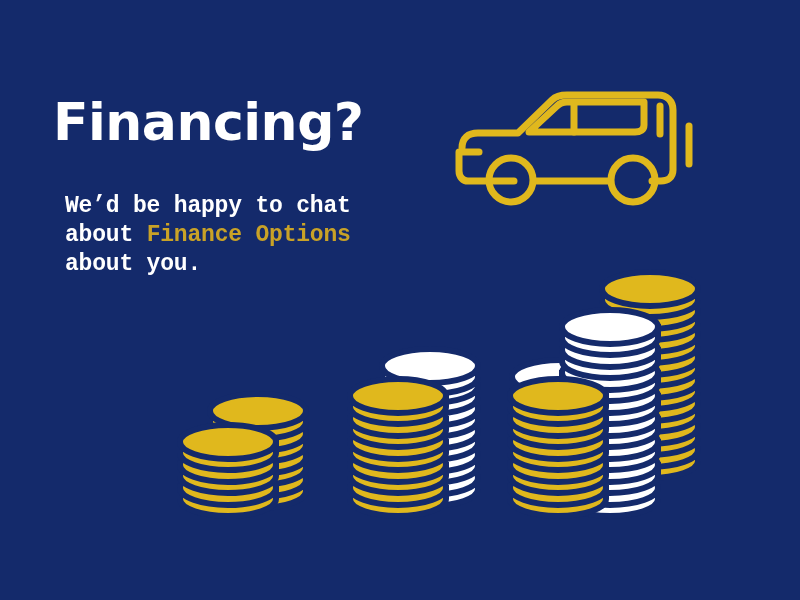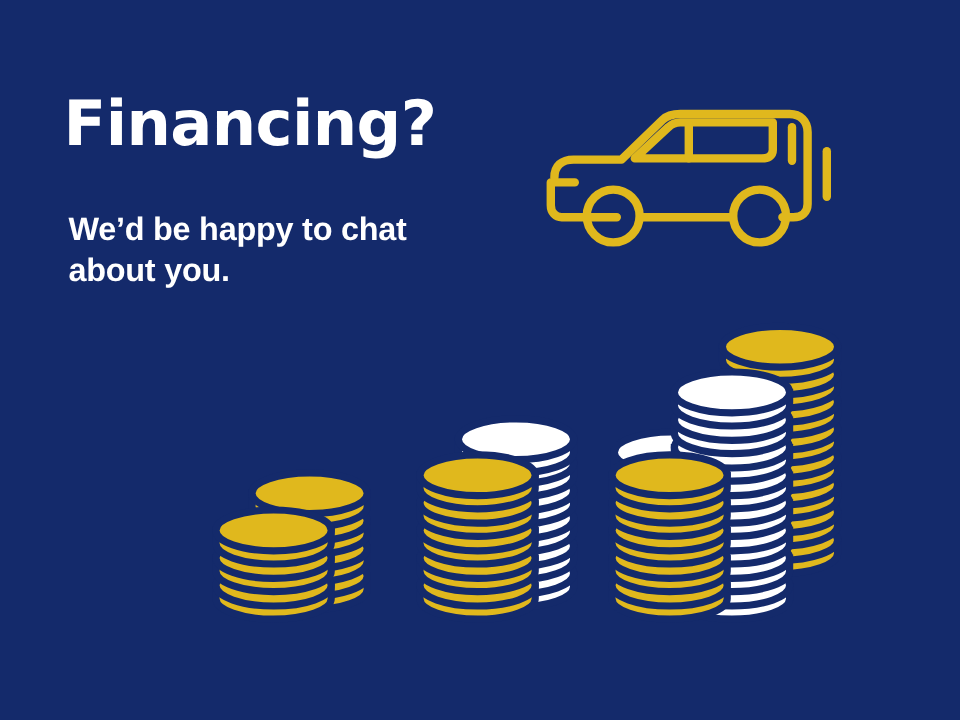--- a/index.html
+++ b/index.html
@@ -16,38 +16,38 @@
     position: relative;
     width: 800px;
     height: 600px;
     background: #142A6B;
     overflow: hidden;
   }
   
   #text-block {
     position: absolute;
     left: 53px;
-    top: 78px;
+    top: 96px;
     width: 360px;
   }
   #headline {
     font-family: "DejaVu Sans", sans-serif;
     font-size: 52px;
     font-weight: 700;
     line-height: 1.0;
     color: #FFFFFF;
     letter-spacing: -0.5px;
     margin: 0;
     white-space: nowrap;
   }
   #subcopy {
-    margin: 4px;
+    margin: 12px;
     margin-top: 44px;
-    font-family: Liberation Sans, sans-serif;
-    font-size: 27px;
+    font-family: Liberation Mono, monospace;
+    font-size: 23px;
     font-weight: 700;
     line-height: 1.26;
     color: #FFFFFF;
     letter-spacing: -0.2px;
   }
   #subcopy .line {
     display: block;
     white-space: nowrap;
   }
   .gold-text {
@@ -73,20 +73,21 @@
 </head>
 <body>
 
 <div id="banner">
 
   <div id="text-block">
     <h1 id="headline">Financing?</h1>
 
     <p id="subcopy">
       <span class="line">We’d be happy to chat</span>
+      <span class="line"><span>about </span><span class="gold-text">Finance Options</span></span>
       <span class="line">about you.</span>
     </p>
   </div>
 
   <div id="car-art">
     <svg width="260" height="130" viewBox="0 0 260 130">
       <g fill="none" stroke="#E0B81D" stroke-width="7" stroke-linecap="round" stroke-linejoin="round">
 
         <path d="M14 66 C14 56 20 51 30 51 L70 51 L104 18 C108 14 113 13 119 13
                  L210 13 C219 13 225 19 225 28 L225 88 C225 95 220 99 213 99

